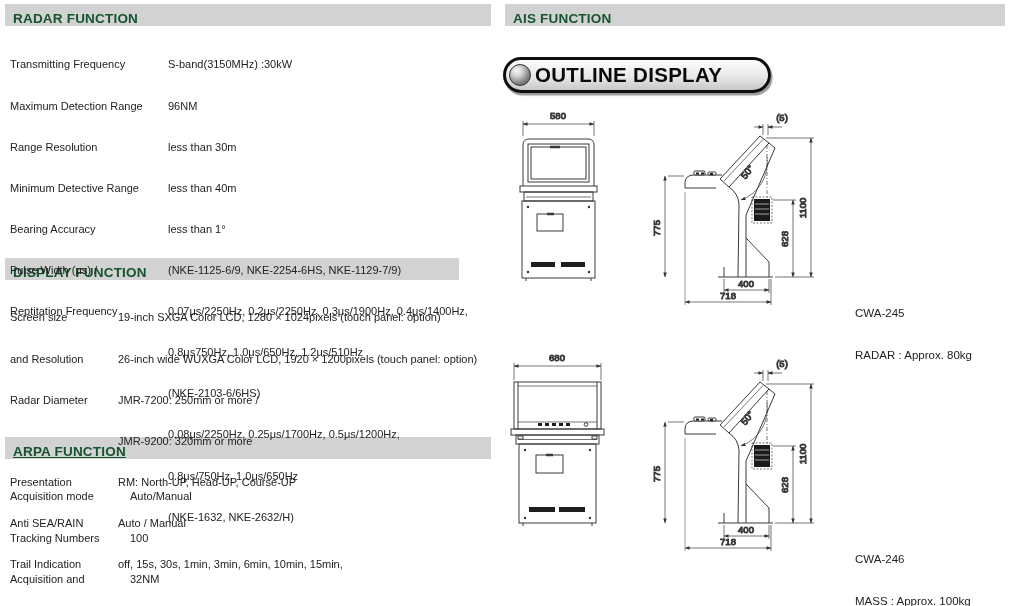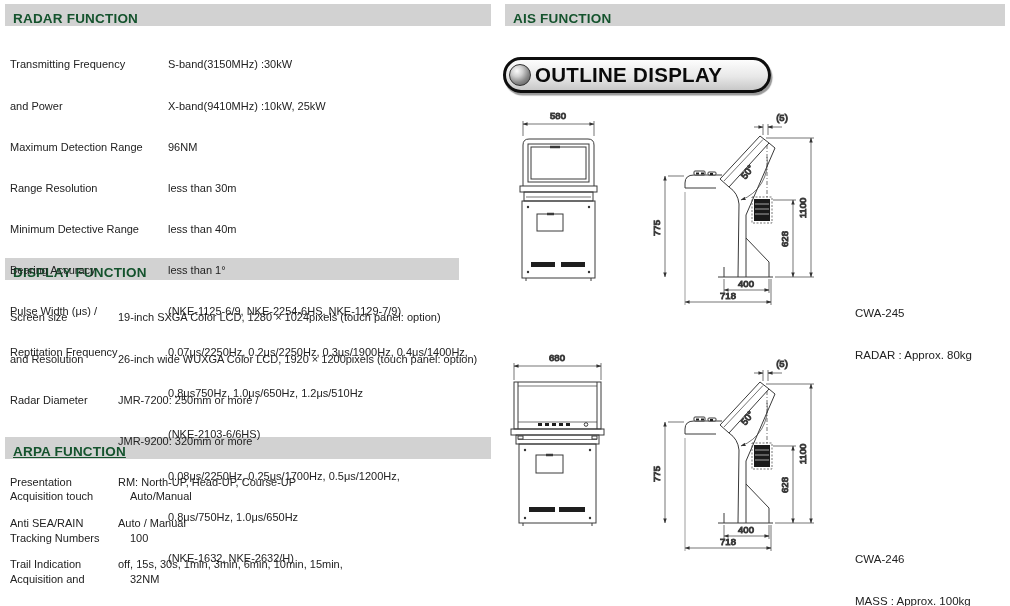--- a/index.html
+++ b/index.html
@@ -39,21 +39,20 @@
   </div>
   <div class="sec-bar" style="left:5px;top:437px;width:486px;text-decoration:underline;">
     <span>ARPA FUNCTION</span>
   </div>
   <div class="sec-bar" style="left:505px;top:4px;width:500px;">
     <span>AIS FUNCTION</span>
   </div>
 
   <div class="spec-block radar" style="left:10px;top:31px;">
     <div class="spec-row"><span class="spec-label">Transmitting Frequency</span><span class="spec-value">S-band(3150MHz) :30kW</span></div>
-    <div class="spec-row"><span class="spec-label">and Power</span><span class="spec-value">X-band(9410MHz) :10kW, 25kW</span></div>
     <div class="spec-row"><span class="spec-label">Maximum Detection Range</span><span class="spec-value">96NM</span></div>
     <div class="spec-row"><span class="spec-label">Range Resolution</span><span class="spec-value">less than 30m</span></div>
     <div class="spec-row"><span class="spec-label">Minimum Detective Range</span><span class="spec-value">less than 40m</span></div>
     <div class="spec-row"><span class="spec-label">Bearing Accuracy</span><span class="spec-value">less than 1°</span></div>
     <div class="spec-row"><span class="spec-label">Pulse Width (μs) /</span><span class="spec-value">(NKE-1125-6/9, NKE-2254-6HS, NKE-1129-7/9)</span></div>
     <div class="spec-row"><span class="spec-label">Reptitation Frequency</span><span class="spec-value">0.07μs/2250Hz, 0.2μs/2250Hz, 0.3μs/1900Hz, 0.4μs/1400Hz,</span></div>
     <div class="spec-row"><span class="spec-label"></span><span class="spec-value">0.8μs750Hz, 1.0μs/650Hz, 1.2μs/510Hz</span></div>
     <div class="spec-row"><span class="spec-label"></span><span class="spec-value">(NKE-2103-6/6HS)</span></div>
     <div class="spec-row"><span class="spec-label"></span><span class="spec-value">0.08μs/2250Hz, 0.25μs/1700Hz, 0.5μs/1200Hz,</span></div>
     <div class="spec-row"><span class="spec-label"></span><span class="spec-value">0.8μs/750Hz, 1.0μs/650Hz</span></div>
@@ -69,21 +68,21 @@
     <div class="spec-row"><span class="spec-label"></span><span class="spec-value">JMR-9200: 320mm or more</span></div>
     <div class="spec-row"><span class="spec-label">Presentation</span><span class="spec-value">RM: North-UP, Head-UP, Course-UP</span></div>
     <div class="spec-row"><span class="spec-label">Anti SEA/RAIN</span><span class="spec-value">Auto / Manual</span></div>
     <div class="spec-row"><span class="spec-label">Trail Indication</span><span class="spec-value">off, 15s, 30s, 1min, 3min, 6min, 10min, 15min,</span></div>
     
     
     
   </div>
 
   <div class="spec-block arpa" style="left:10px;top:463px;">
-    <div class="spec-row"><span class="spec-label">Acquisition touch</span><span class="spec-value">Auto/Manual</span></div>
+    <div class="spec-row"><span class="spec-label">Acquisition mode</span><span class="spec-value">Auto/Manual</span></div>
     <div class="spec-row"><span class="spec-label">Tracking Numbers</span><span class="spec-value">100</span></div>
     <div class="spec-row"><span class="spec-label">Acquisition and</span><span class="spec-value">32NM</span></div>
     
     
     
     
     
     
     
   </div>

